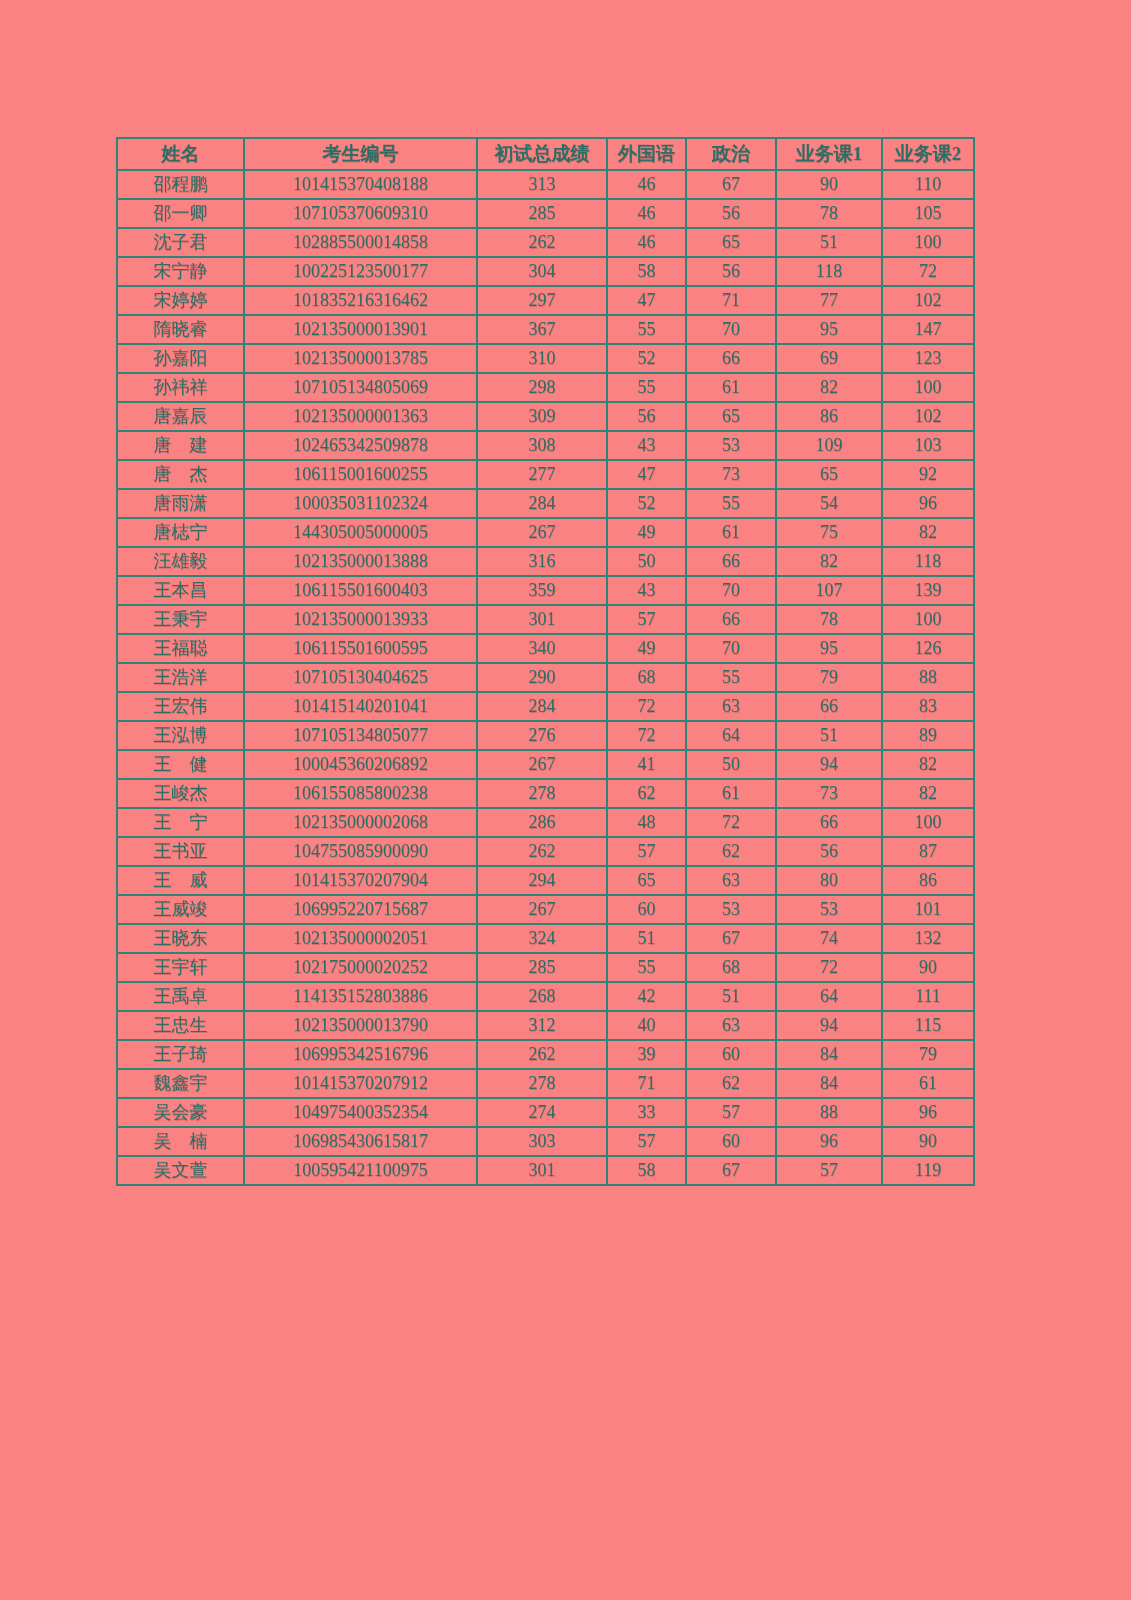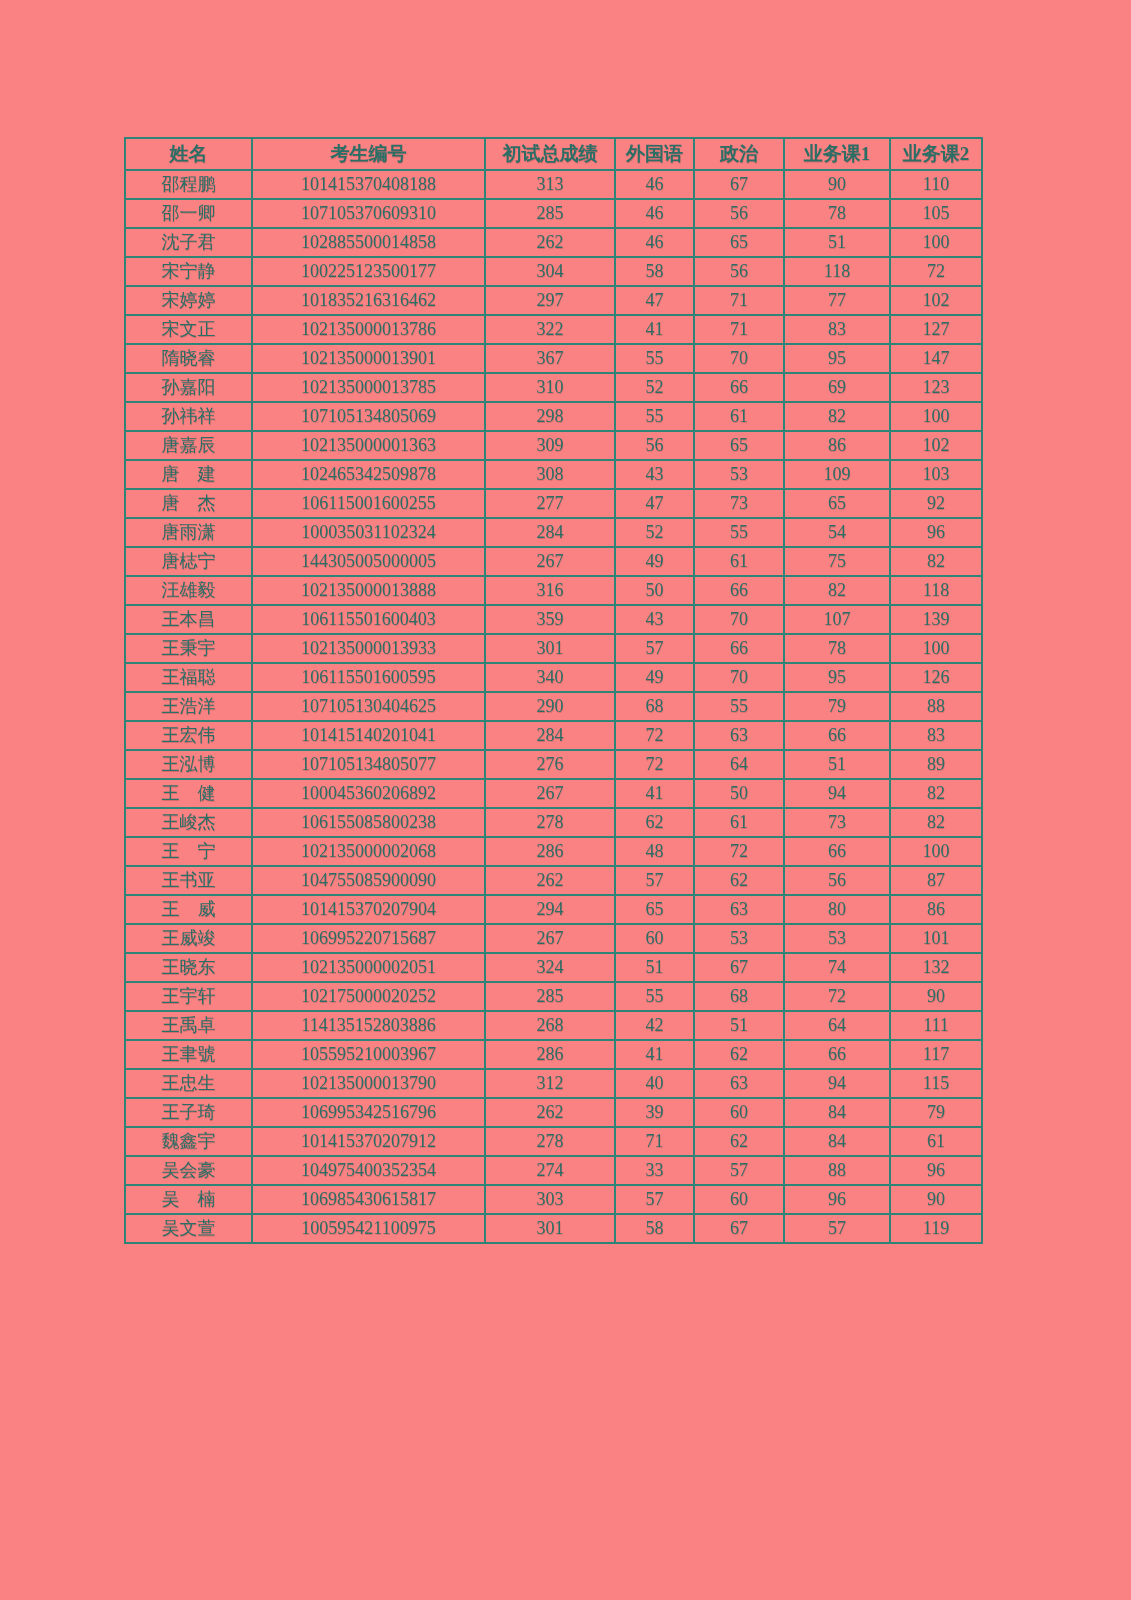--- a/index.html
+++ b/index.html
@@ -10,21 +10,21 @@
   html,body{margin:0;padding:0;}
   body{
     width:1131px;height:1600px;
     background:var(--background);
     font-family:"Liberation Serif", serif;
     position:relative;
     overflow:hidden;
   }
   .scores-table{
     position:absolute;
-    left:124px;top:137px;
+    left:116px;top:137px;
     border-collapse:collapse;
     table-layout:fixed;
     width:857px;
     padding-left:28px;
   }
   .scores-table th,
   .scores-table td{
     border:2px solid var(--border);
     color:var(--text);
     text-align:center;
@@ -108,29 +108,20 @@
       <tr>
         <td>宋婷婷</td>
         <td>101835216316462</td>
         <td>297</td>
         <td>47</td>
         <td>71</td>
         <td>77</td>
         <td>102</td>
       </tr>
       <tr>
-        <td>宋文正</td>
-        <td>102135000013786</td>
-        <td>322</td>
-        <td>41</td>
-        <td>71</td>
-        <td>83</td>
-        <td>127</td>
-      </tr>
-      <tr>
         <td>隋晓睿</td>
         <td>102135000013901</td>
         <td>367</td>
         <td>55</td>
         <td>70</td>
         <td>95</td>
         <td>147</td>
       </tr>
       <tr>
         <td>孙嘉阳</td>
@@ -333,29 +324,20 @@
       <tr>
         <td>王禹卓</td>
         <td>114135152803886</td>
         <td>268</td>
         <td>42</td>
         <td>51</td>
         <td>64</td>
         <td>111</td>
       </tr>
       <tr>
-        <td>王聿號</td>
-        <td>105595210003967</td>
-        <td>286</td>
-        <td>41</td>
-        <td>62</td>
-        <td>66</td>
-        <td>117</td>
-      </tr>
-      <tr>
         <td>王忠生</td>
         <td>102135000013790</td>
         <td>312</td>
         <td>40</td>
         <td>63</td>
         <td>94</td>
         <td>115</td>
       </tr>
       <tr>
         <td>王子琦</td>

